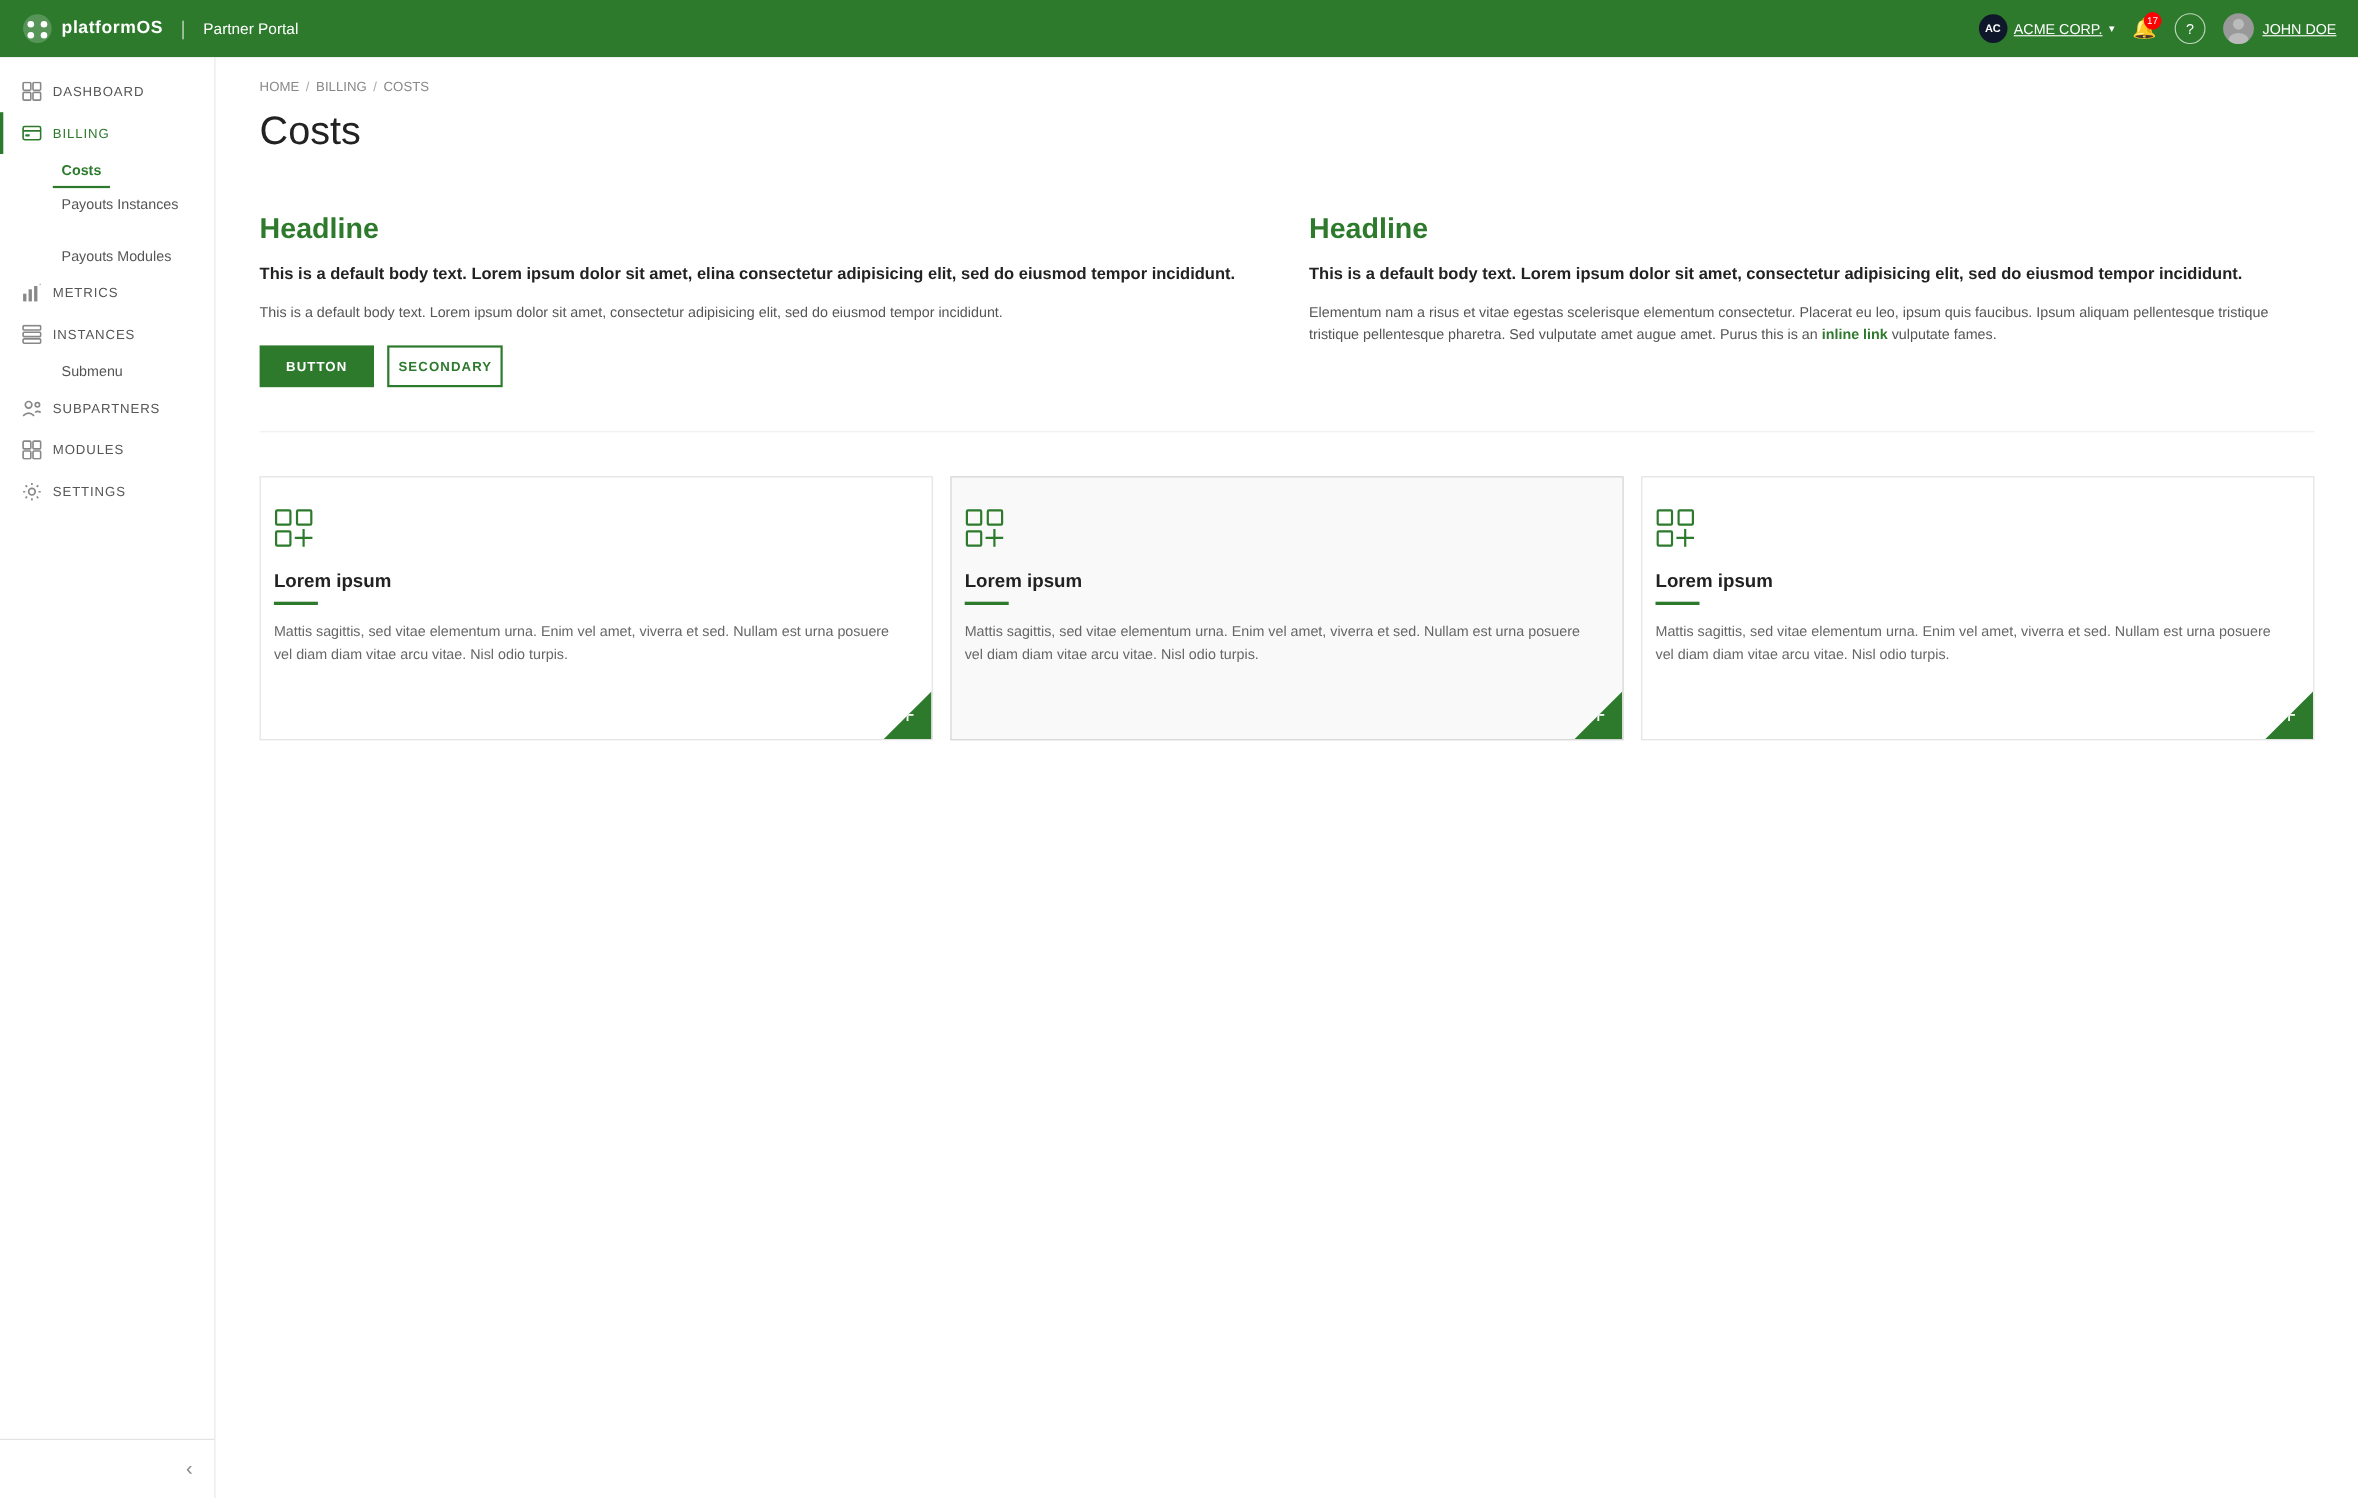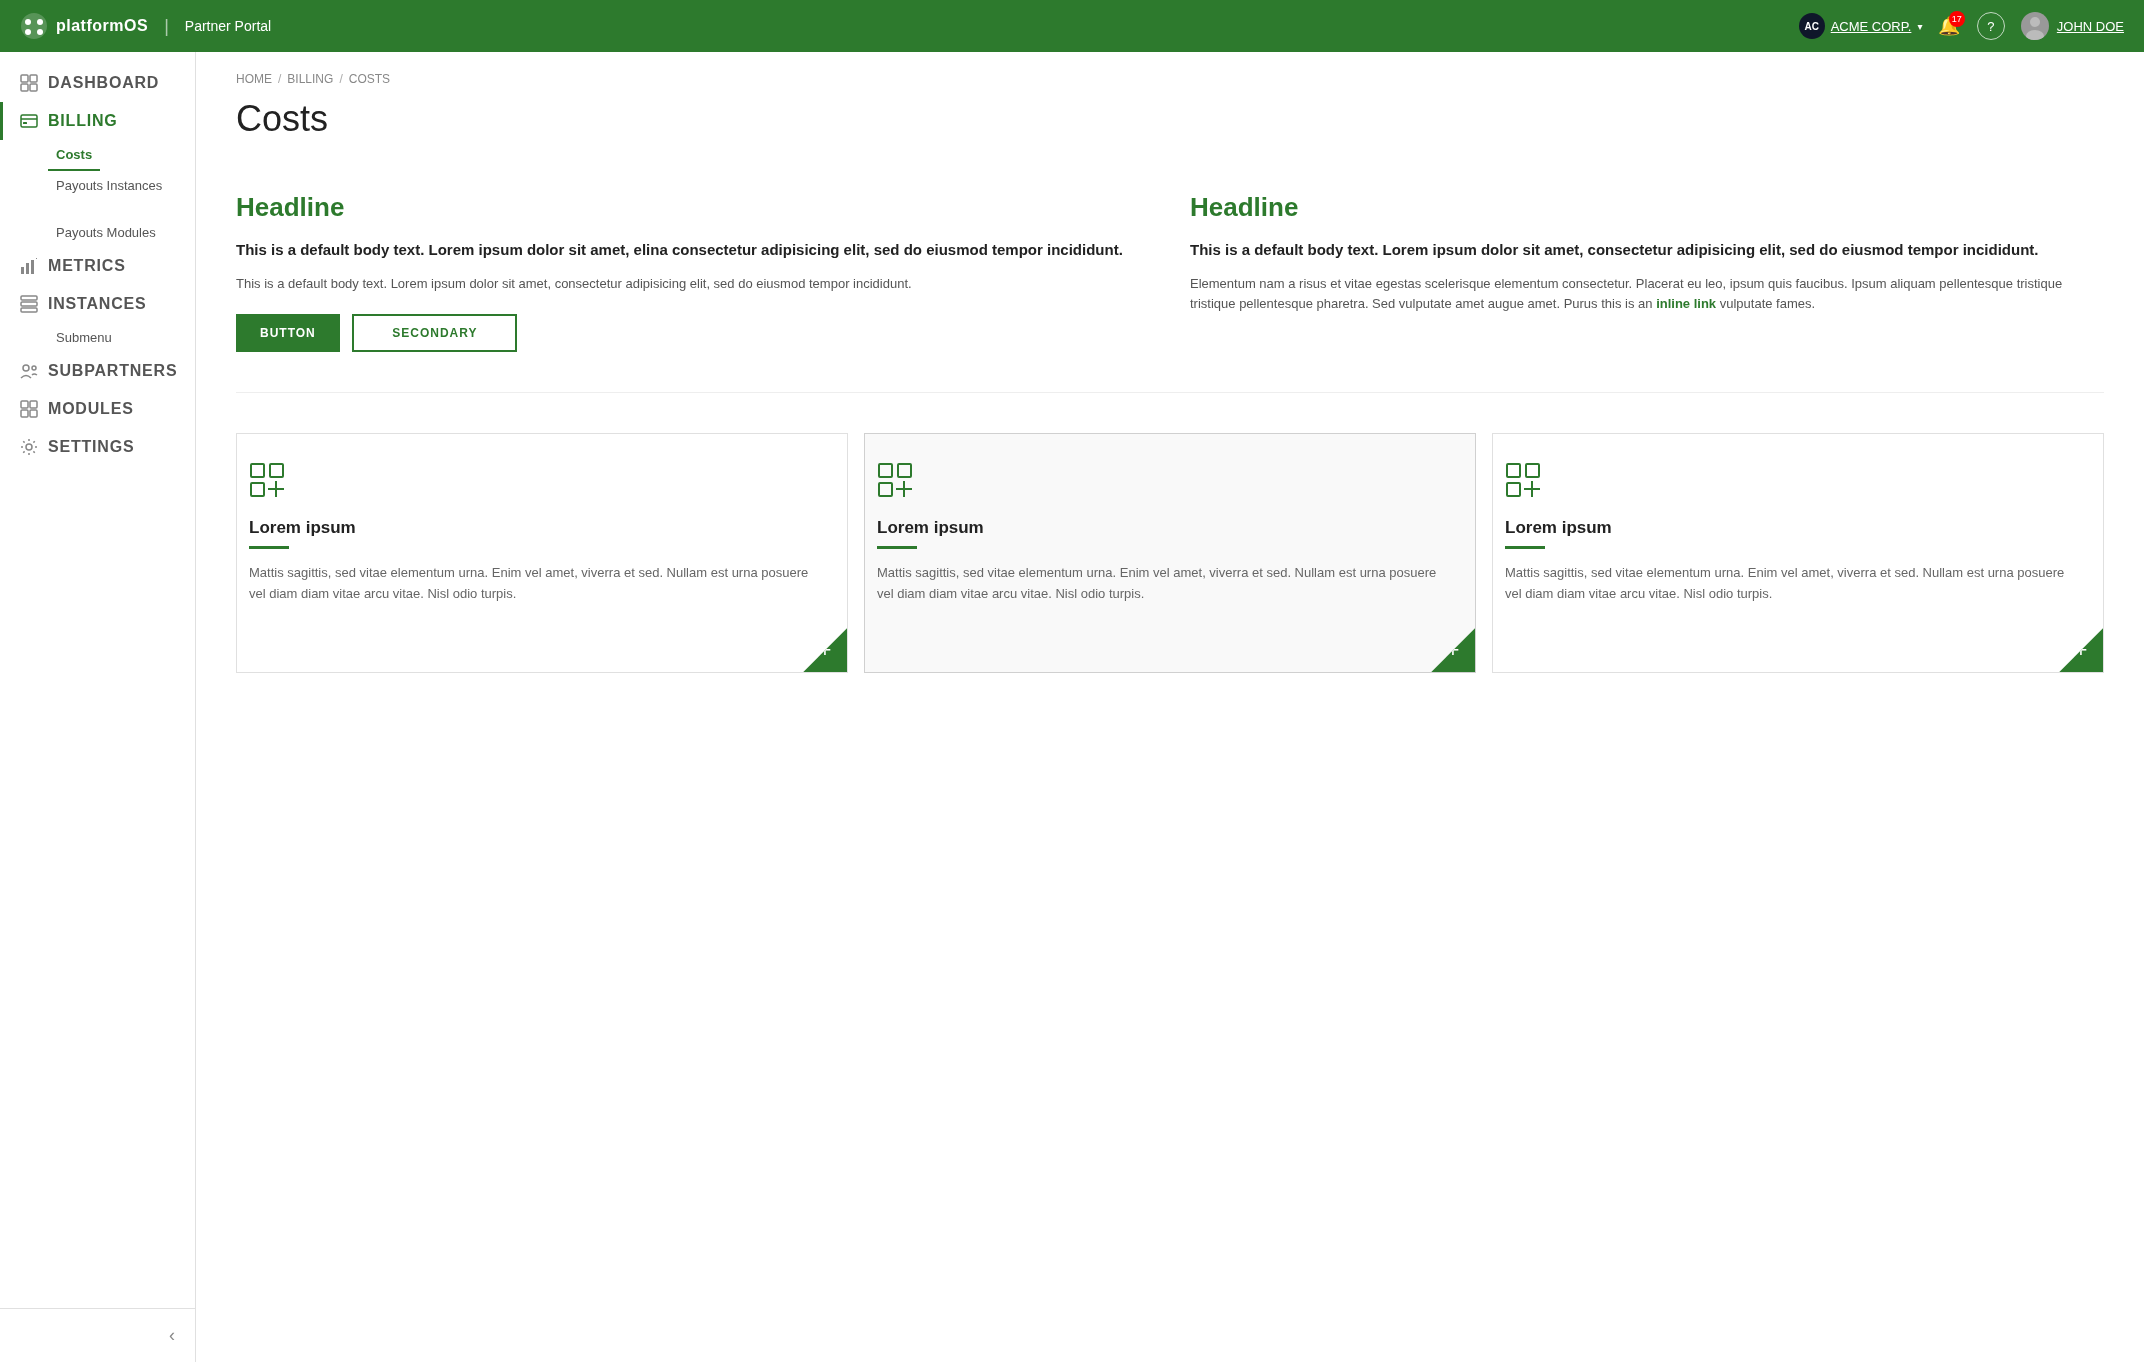--- a/index.html
+++ b/index.html
@@ -47,22 +47,22 @@
       overflow-y: auto;
     }
     .sidebar-nav { padding: 12px 0; flex: 1; }
     .nav-item {
       display: flex;
       align-items: center;
       gap: 10px;
       padding: 10px 20px;
       cursor: pointer;
       color: #555;
-      font-size: 16px;
-      font-weight: 700;
+      font-size: 12px;
+      font-weight: 400;
       letter-spacing: 0.8px;
       text-transform: uppercase;
     }
     .nav-item.active { color: #2d7a2d; border-left: 3px solid #2d7a2d; padding-left: 17px; }
     .nav-icon { width: 18px; height: 18px; flex-shrink: 0; }
     .sub-nav { padding-left: 48px; }
     .sub-nav-item {
       display: block;
       padding: 7px 8px;
       color: #555;
@@ -119,21 +119,21 @@
       font-weight: 700;
       letter-spacing: 1px;
       text-transform: uppercase;
       cursor: pointer;
       margin-right: 8px;
     }
     .btn-secondary {
       background: white;
       color: #2d7a2d;
       border: 2px solid #2d7a2d;
-      padding: 10px 38px;
+      padding: 10px 8px;
       font-size: 12px;
       font-weight: 700;
       letter-spacing: 1px;
       text-transform: uppercase;
       cursor: pointer;
     }
     .inline-link { color: #2d7a2d; font-weight: 700; text-decoration: none; }
 
     
     .cards-grid { display: grid; grid-template-columns: repeat(3, 1fr); gap: 16px; }

